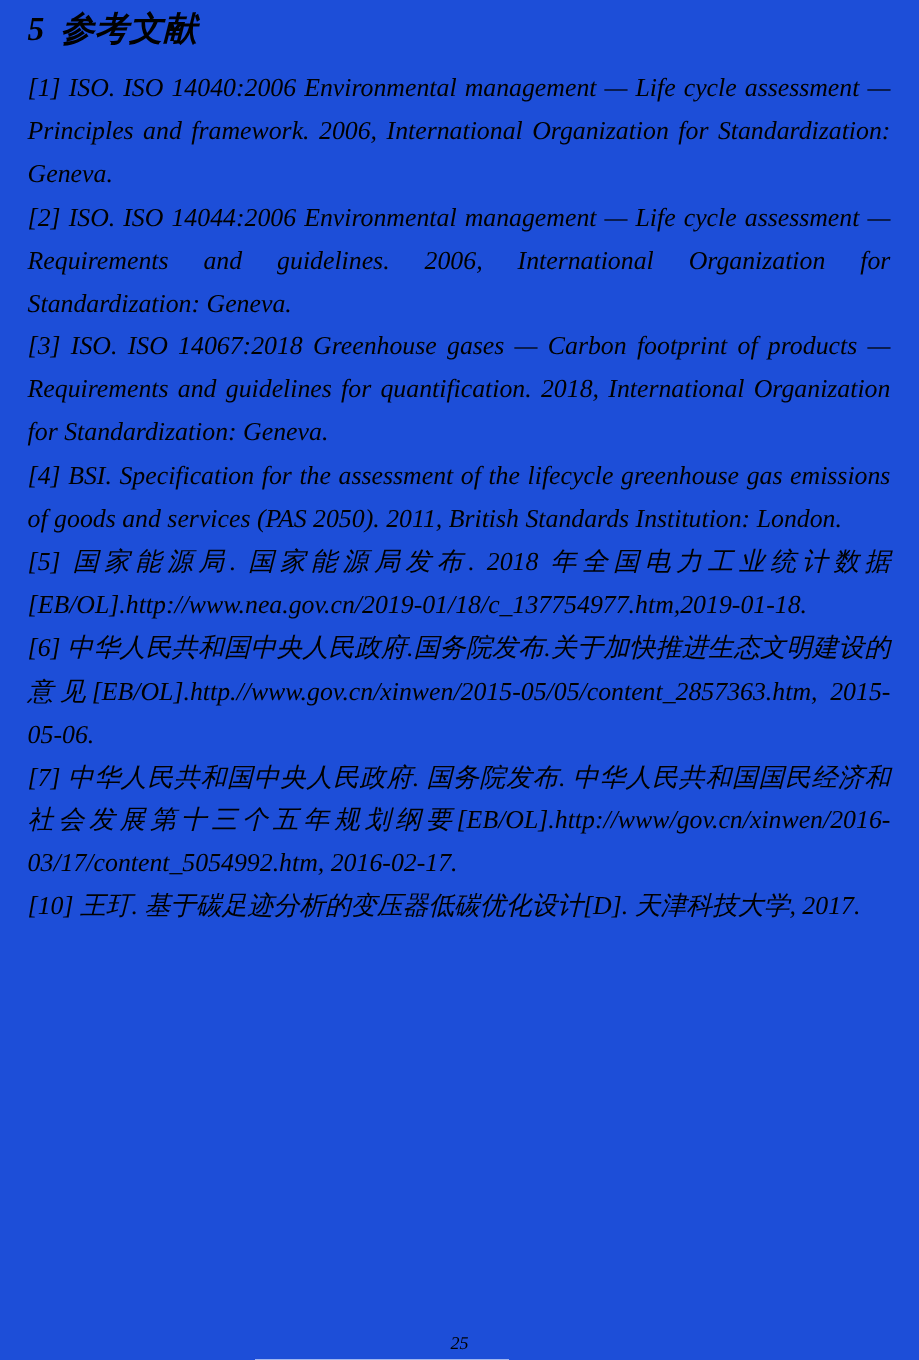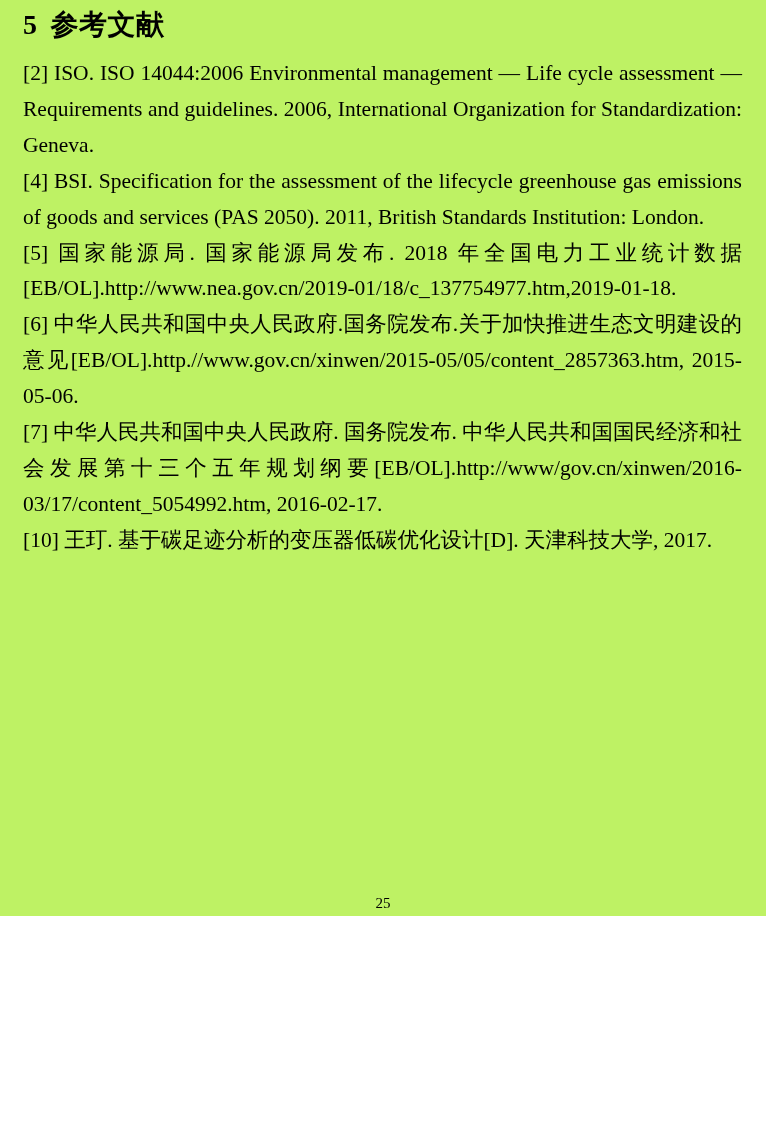--- a/index.html
+++ b/index.html
@@ -3,25 +3,26 @@
 <meta charset="utf-8">
 <style>
   html, body {
     margin: 0;
     padding: 0;
     background: #ffffff;
   }
   .page {
     position: relative;
     width: 766px;
-    height: 916px;
-    background: #bef264;
+    height: 1133px;
+    background: #1d4ed8;
     color: #000000;
     font-family: "Liberation Serif", "DejaVu Serif", serif;
     overflow: hidden;
+    font-style: italic;
   }
   .content {
     position: absolute;
     left: 23px;
     top: 8px;
     width: 719px;
   }
   .heading {
     margin: 0;
     font-size: 28px;
@@ -55,21 +56,23 @@
 </style>
 </head>
 <body>
 
 <div class="page">
   <div class="content">
     <h1 class="heading">
       <span class="heading-number">5</span><span>参考文献</span>
     </h1>
     <div class="references">
+      <p>[1] ISO. ISO 14040:2006 Environmental management — Life cycle assessment — Principles and framework. 2006, International Organization for Standardization: Geneva.</p>
       <p>[2] ISO. ISO 14044:2006 Environmental management — Life cycle assessment — Requirements and guidelines. 2006, International Organization for Standardization: Geneva.</p>
+      <p>[3] ISO. ISO 14067:2018 Greenhouse gases — Carbon footprint of products — Requirements and guidelines for quantification. 2018, International Organization for Standardization: Geneva.</p>
       <p>[4] BSI. Specification for the assessment of the lifecycle greenhouse gas emissions of goods and services (PAS 2050). 2011, British Standards Institution: London.</p>
       <p>[5] 国家能源局. 国家能源局发布. 2018 年全国电力工业统计数据[EB/OL].http://www.nea.gov.cn/2019-01/18/c_137754977.htm,2019-01-18.</p>
       <p>[6] 中华人民共和国中央人民政府.国务院发布.关于加快推进生态文明建设的意见[EB/OL].http.//www.gov.cn/xinwen/2015-05/05/content_2857363.htm, 2015-05-06.</p>
       <p>[7] 中华人民共和国中央人民政府. 国务院发布. 中华人民共和国国民经济和社会发展第十三个五年规划纲要[EB/OL].http://www/gov.cn/xinwen/2016-03/17/content_5054992.htm, 2016-02-17.</p>
       <p>[10] 王玎. 基于碳足迹分析的变压器低碳优化设计[D]. 天津科技大学, 2017.</p>
     </div>
   </div>
   <div class="page-footer">25</div>
 </div>
 

